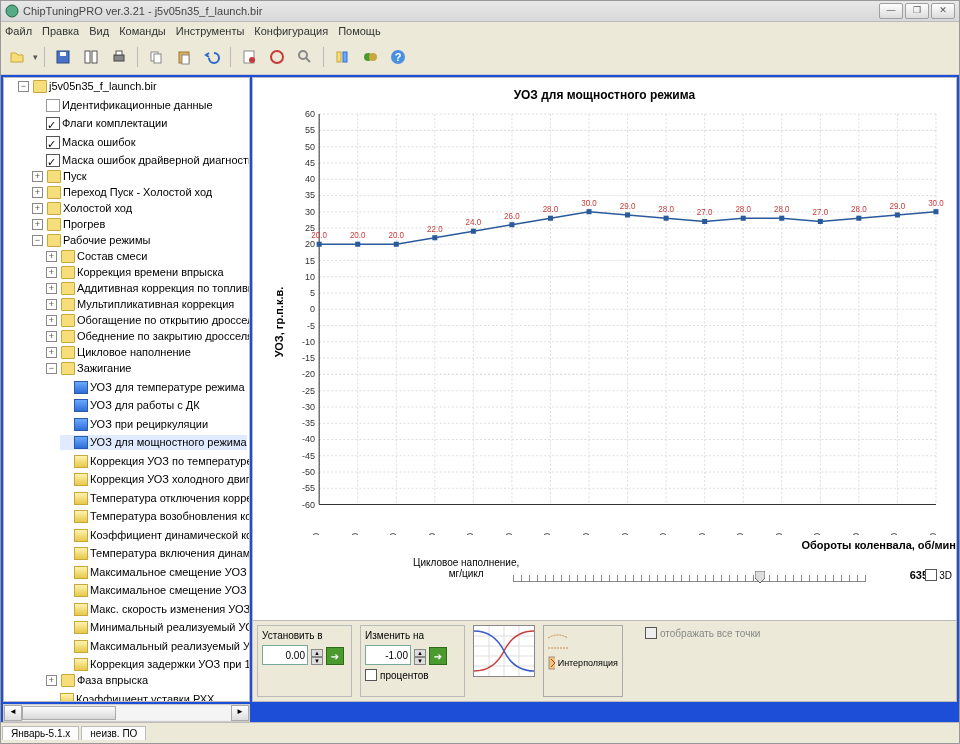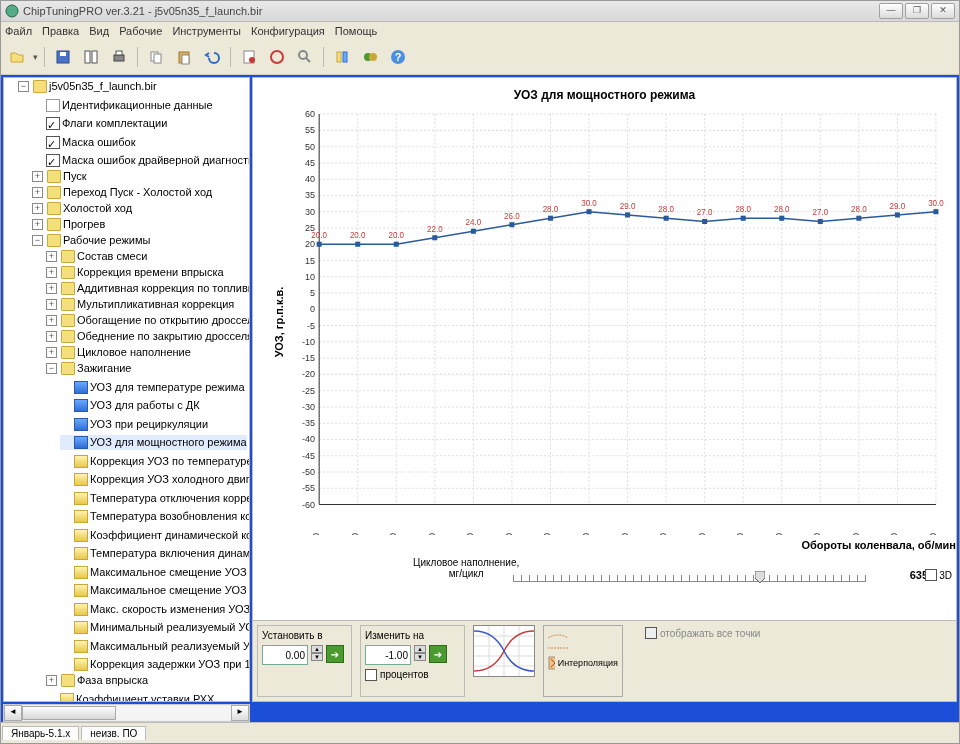--- a/index.html
+++ b/index.html
@@ -26,21 +26,21 @@
   .pg  { background:#fff; border:1px solid #999; }
   .chk { border:1px solid #555; background:#fff; }
   .i12 { background:linear-gradient(#fff3b0,#e6c84a); border:1px solid #c8a83a; }
   .bar { background:linear-gradient(#6aa9ff,#2f6fd6); border:1px solid #2a5aaa; }
   .sel { background:#e0ebff; }
   .right-pane { flex:1; margin:2px 2px 2px 0; display:flex; flex-direction:column; }
   .chart-box { flex:1; background:#fff; border:1px solid #bbb; position:relative; overflow:hidden; }
   .chart-title { text-align:center; font-weight:bold; font-size:12px; margin-top:10px; }
   .ctrl-panel { height:80px; border:1px solid #bbb; border-top:none; background:#ece9d8; display:flex; }
   .ctrl-group { border:1px solid #bbb; margin:4px; padding:4px; background:#ece9d8; font-size:10px; display:flex; flex-direction:column; gap:4px; }
-  .ctrl-group .row { display:flex; align-items:flex-start; gap:3px; }
+  .ctrl-group .row { display:flex; align-items:flex-end; gap:3px; }
   .num-input { width:40px; height:16px; border:1px solid #7a9; font-size:10px; text-align:right; padding-right:2px; background:#fff; }
   .spin { width:12px; height:16px; display:flex; flex-direction:column; }
   .spin div { flex:1; border:1px solid #888; background:#ddd; font-size:6px; text-align:center; line-height:6px; }
   .gobtn { width:16px; height:16px; background:#4a9a2f; border:1px solid #2e6a18; display:flex; align-items:center; justify-content:center; color:#fff; font-size:10px; }
   .mini-chart { width:60px; height:50px; border:1px solid #888; background:#fff; margin:4px; position:relative; }
   .slider-area { flex:1; padding:6px 10px; display:flex; flex-direction:column; }
   .slider-track { height:20px; border-bottom:1px solid #888; margin:4px 60px 0 60px; position:relative; background:repeating-linear-gradient(90deg,#888 0 1px,transparent 1px 8px) bottom/100% 6px no-repeat; }
   .slider-thumb { position:absolute; left:70%; top:10px; transform:translateX(-50%); }
   .slider-val { position:absolute; right:28px; top:18px; font-weight:bold; font-size:11px;}
   .chk3d { position:absolute; right:4px; top:18px; font-size:10px; display:flex; align-items:center; gap:2px;}
@@ -73,21 +73,21 @@
       <div class="win-btn">—</div>
       <div class="win-btn">❐</div>
       <div class="win-btn">✕</div>
     </div>
   </div>
 
   <div class="menubar">
     <span class="menu-item">Файл</span>
     <span class="menu-item">Правка</span>
     <span class="menu-item">Вид</span>
-    <span class="menu-item">Рабочие</span>
+    <span class="menu-item">Команды</span>
     <span class="menu-item">Инструменты</span>
     <span class="menu-item">Конфигурация</span>
     <span class="menu-item">Помощь</span>
   </div>
 
   <div class="toolbar">
     <div class="tbtn">
         <svg width="16" height="16">
           <path d="M2 4 h5 l2 2 h5 v7 h-12z" fill="#f6de7a" stroke="#c8a83a"></path>
         </svg>

